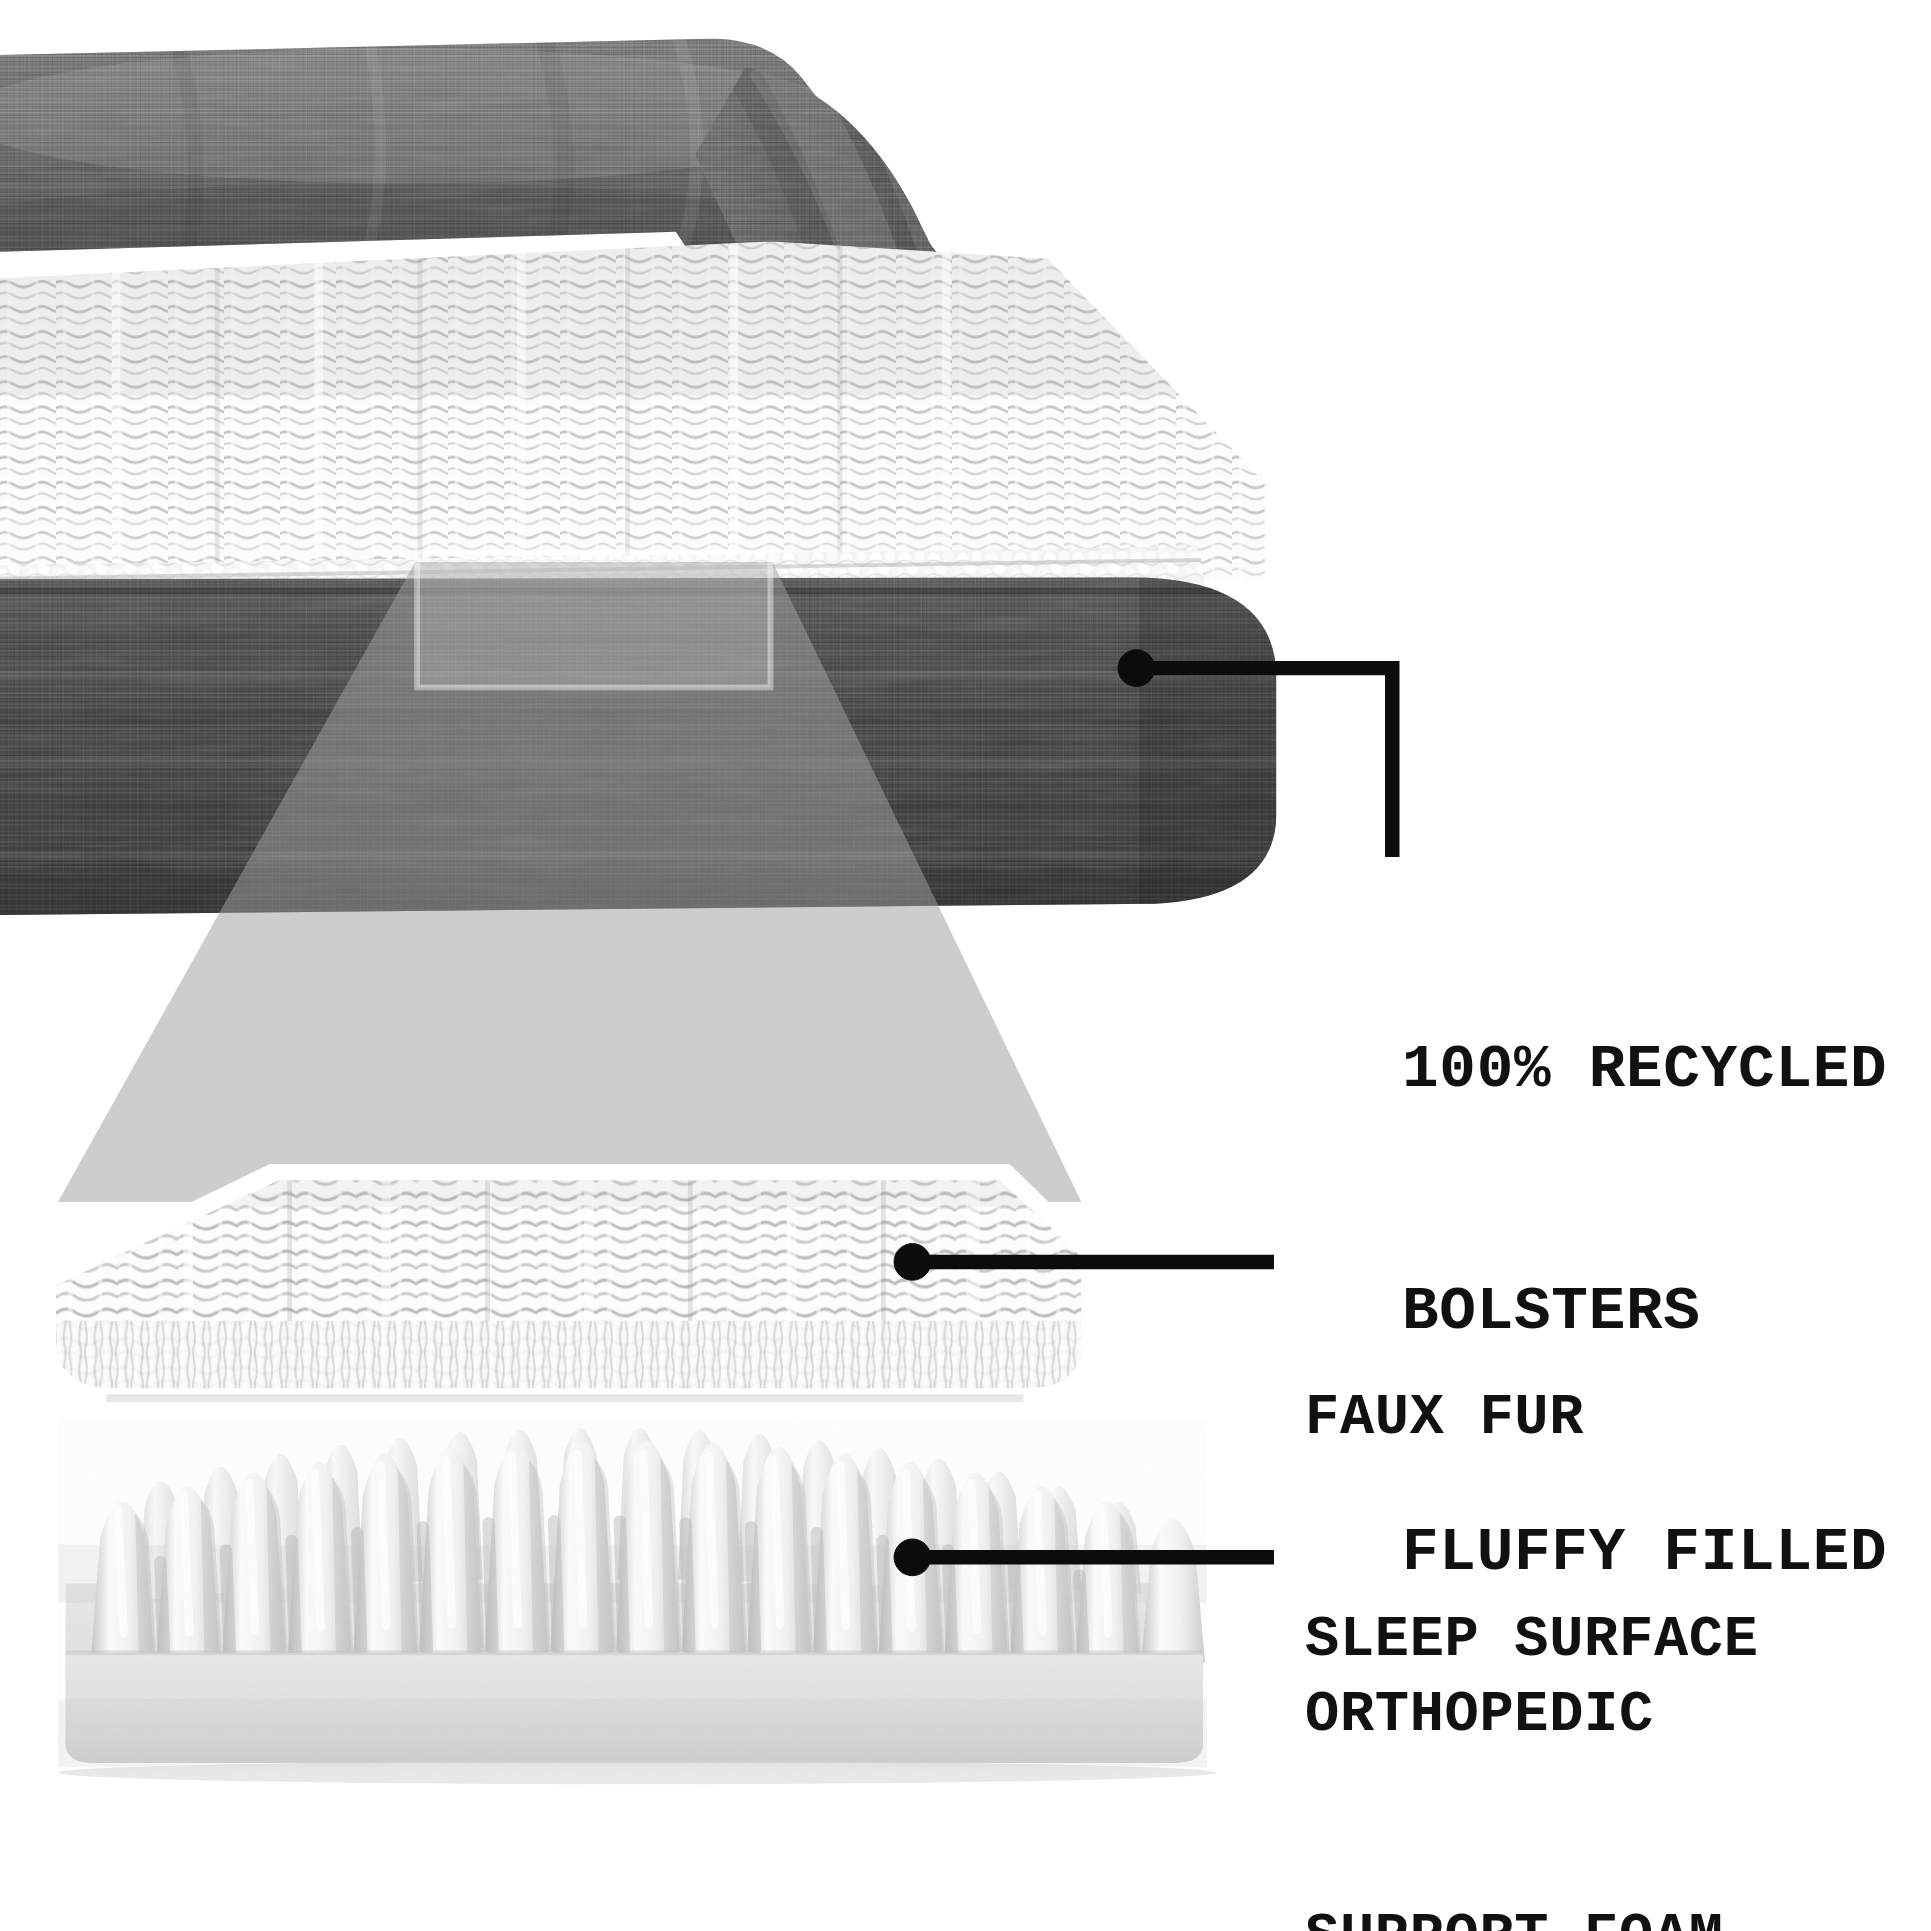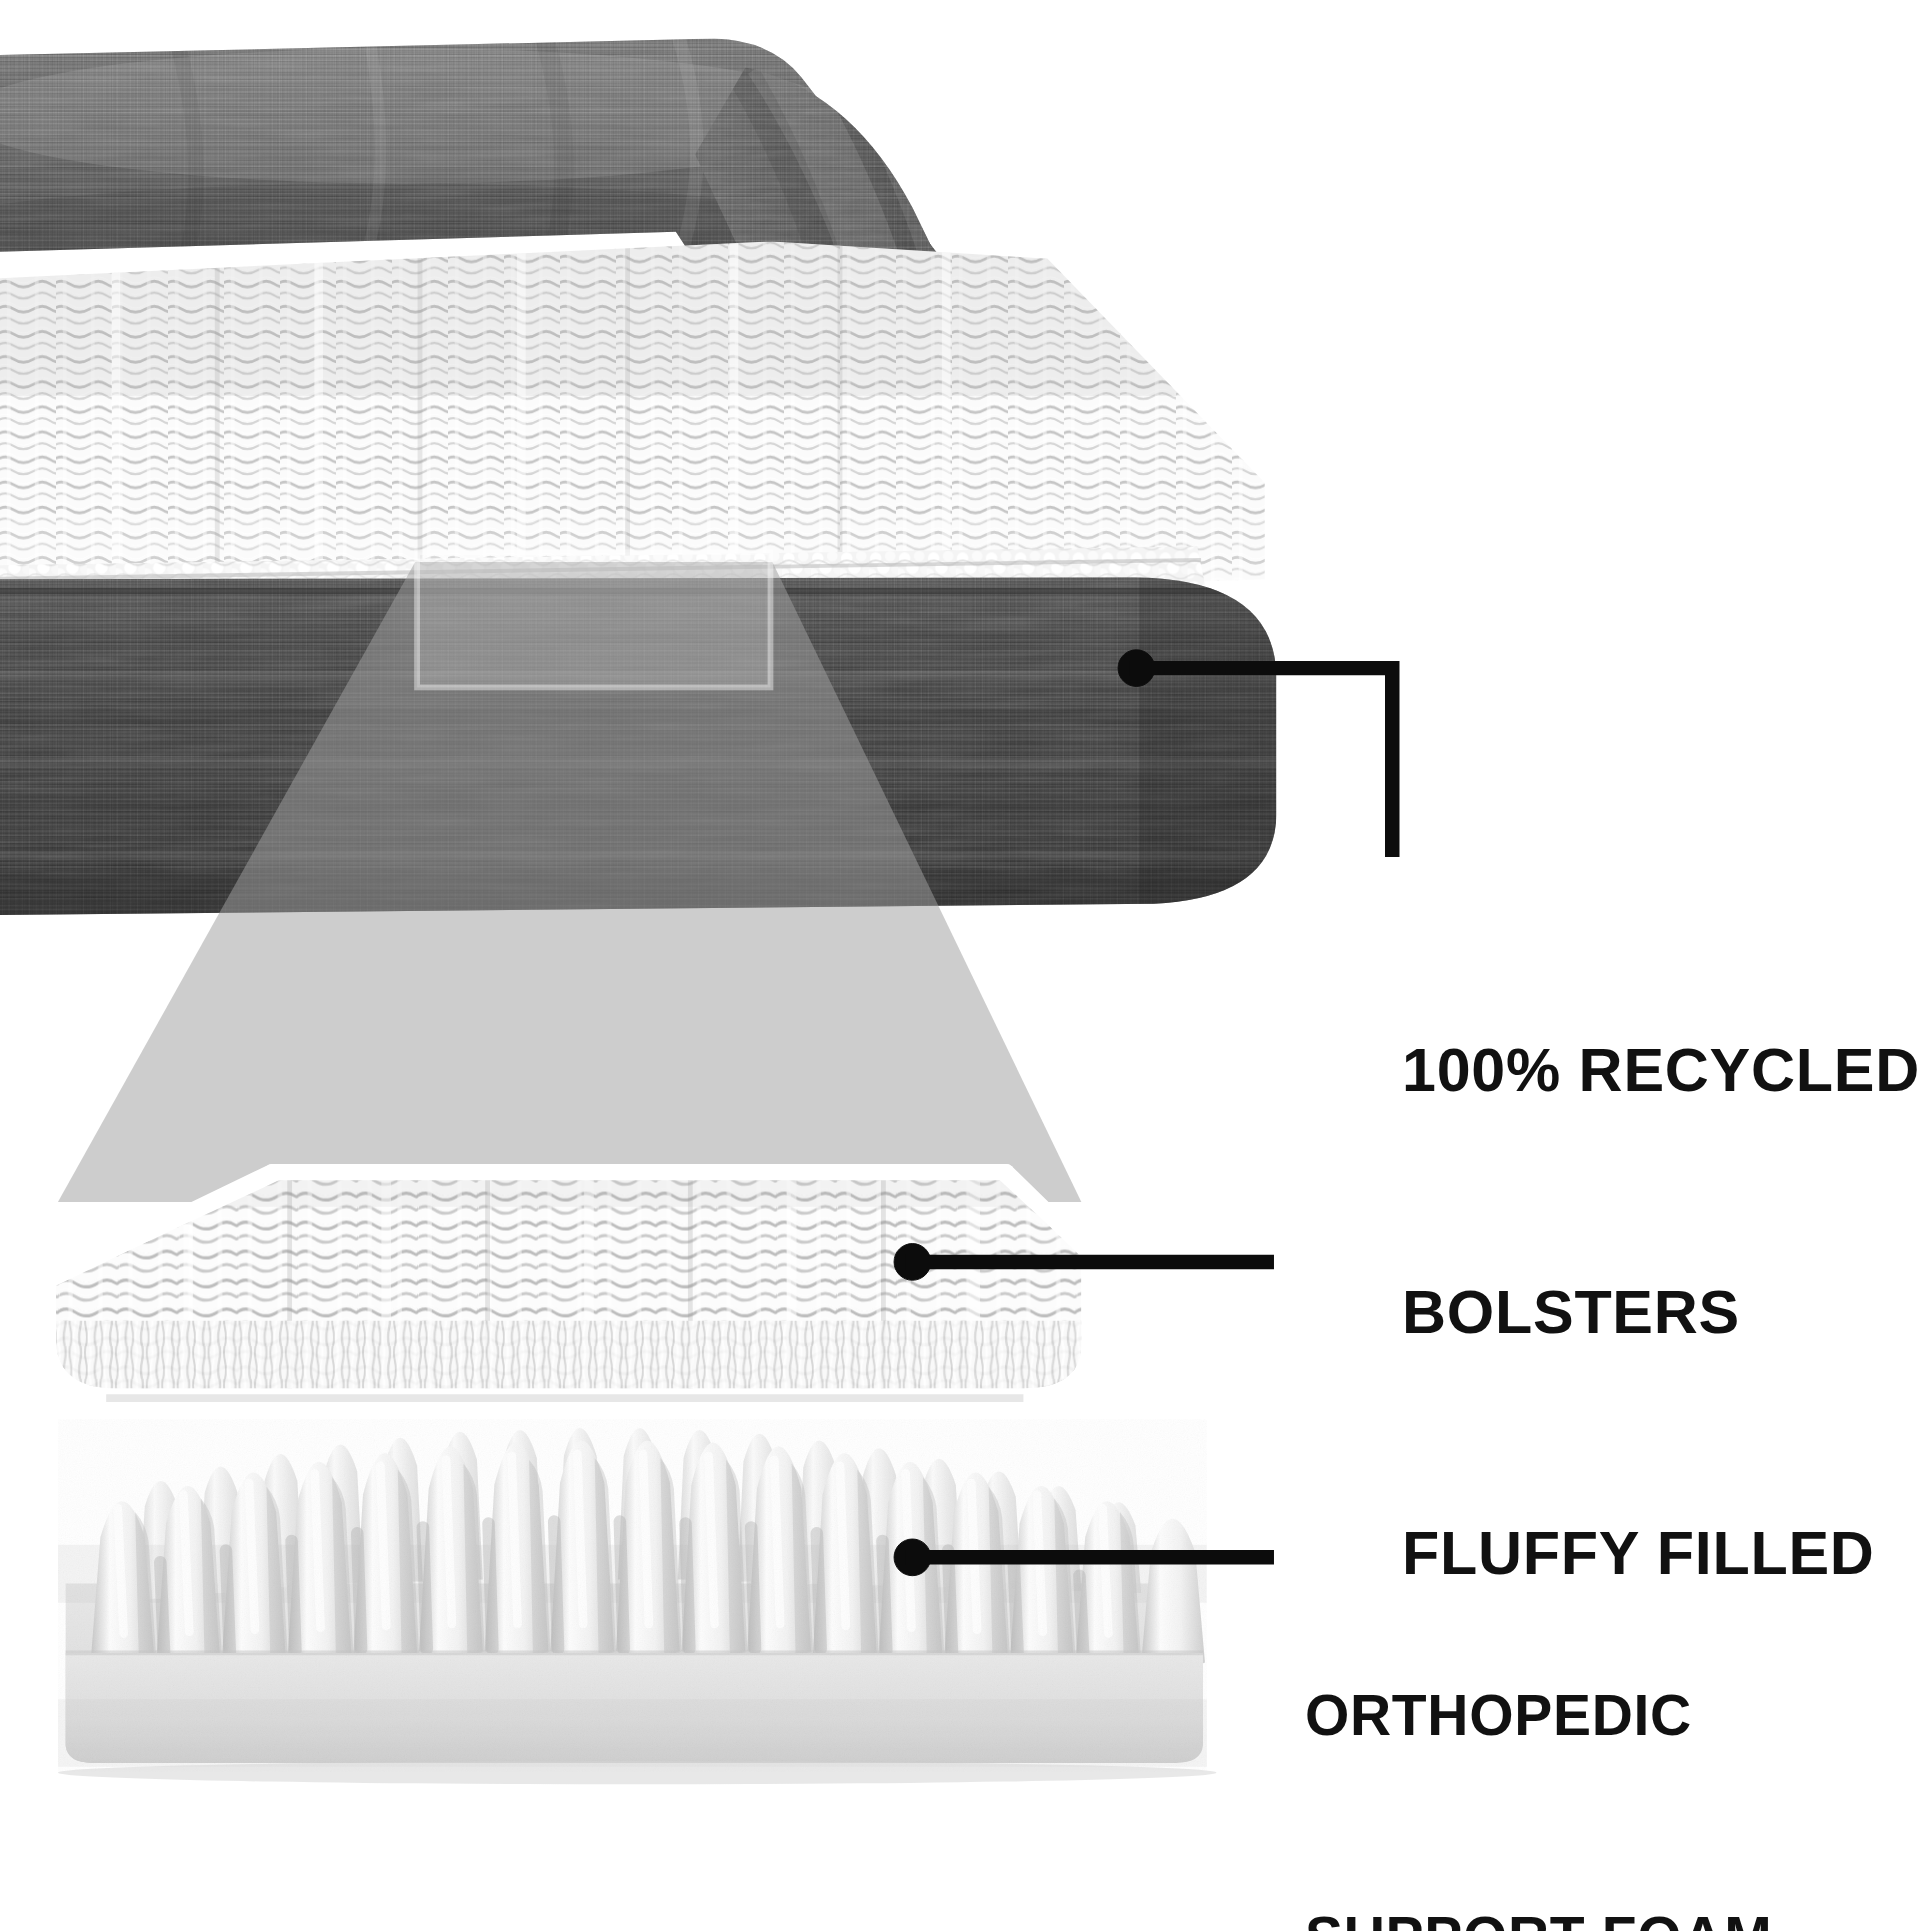--- a/index.html
+++ b/index.html
@@ -17,21 +17,21 @@
   }
   #artboard {
     position: absolute;
     inset: 0;
     width: 1931px;
     height: 1931px;
   }
   .label-block {
     position: absolute;
     color: #111111;
-    font-family: Liberation Sans, sans-serif;
+    font-family: Liberation Mono, monospace;
     font-weight: 700;
     letter-spacing: 0.012em;
     line-height: 1.30;
     text-transform: uppercase;
     white-space: pre;
   }
   #label-bolsters {
     left: 1402px;
     top: 869px;
     font-size: 61px;
@@ -508,20 +508,24 @@
       </g>
     </g>
   </svg>
 
   <div class="label-block" id="label-bolsters">
     <span class="label-line">100% RECYCLED</span>
     <span class="label-line">BOLSTERS</span>
     <span class="label-line">FLUFFY FILLED</span>
   </div>
 
+  <div class="label-block" id="label-fauxfur">
+    <span class="label-line">FAUX FUR</span>
+    <span class="label-line">SLEEP SURFACE</span>
+  </div>
 
   <div class="label-block" id="label-foam">
     <span class="label-line">ORTHOPEDIC</span>
     <span class="label-line">SUPPORT FOAM</span>
   </div>
 
 </div>
 
 
 </body></html>

